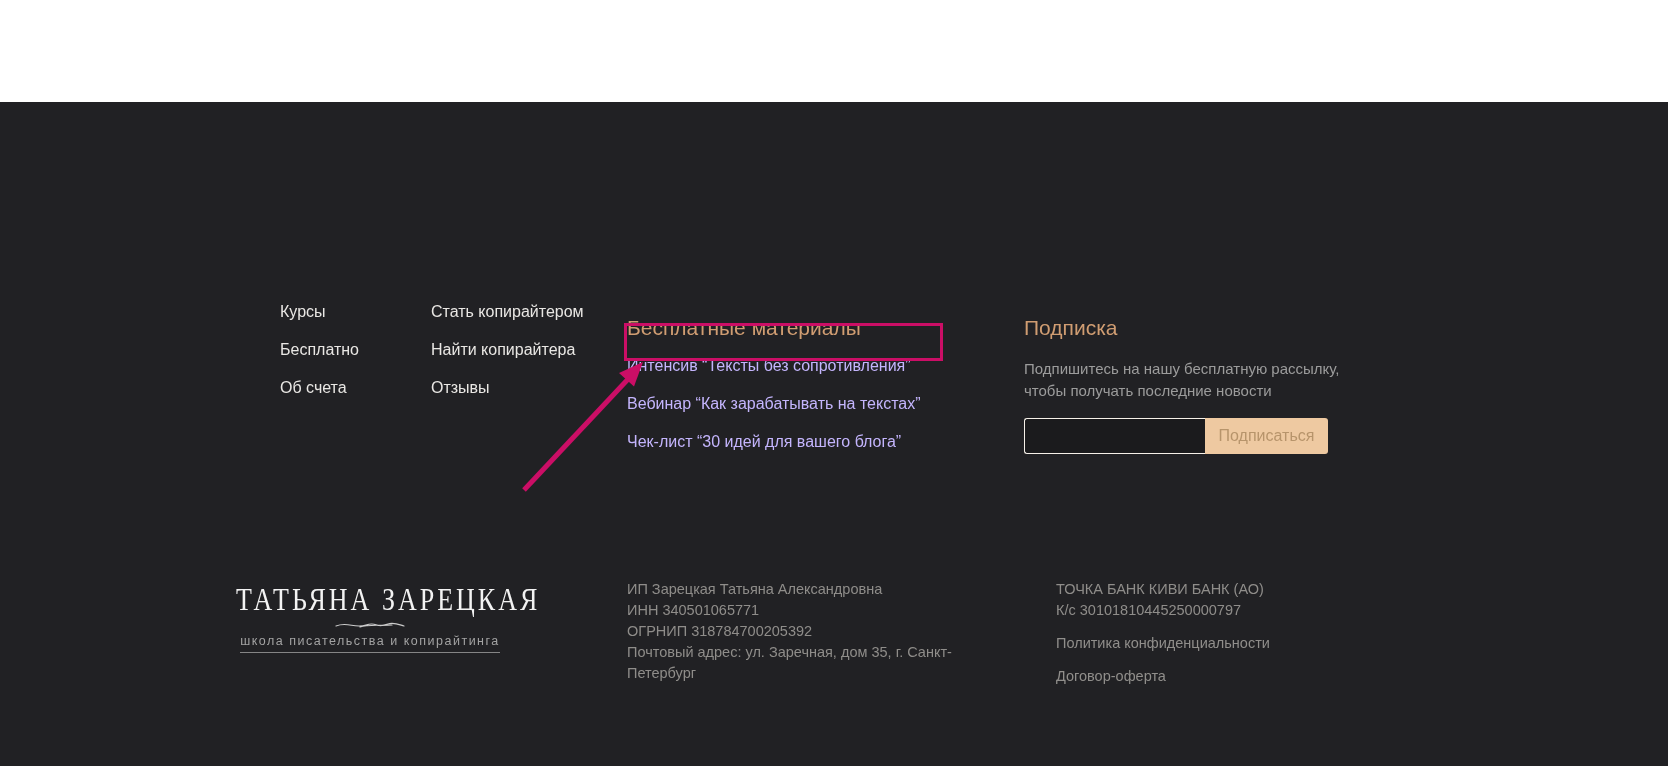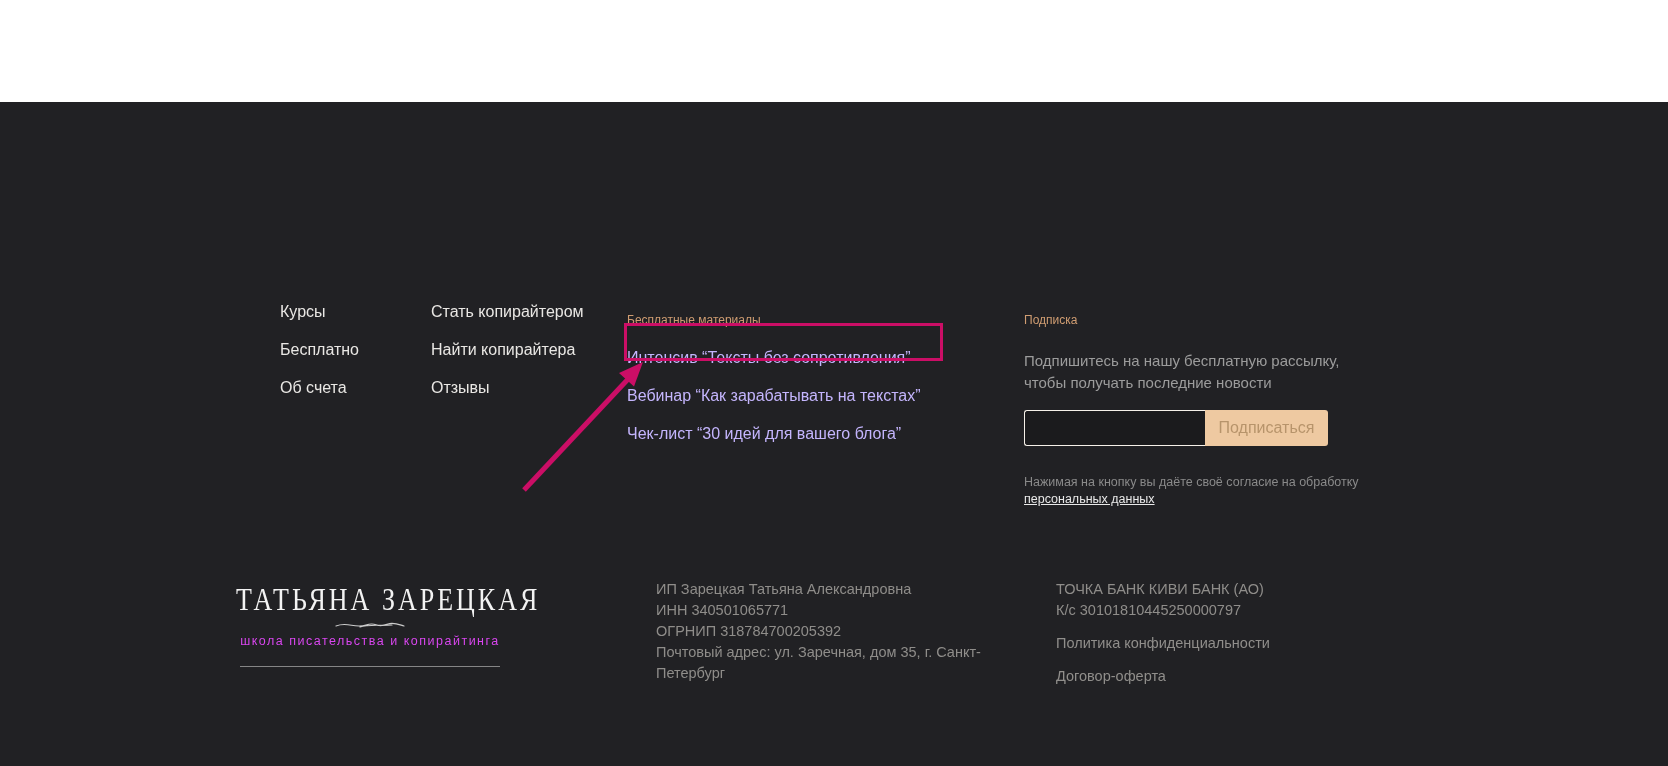--- a/index.html
+++ b/index.html
@@ -14,43 +14,43 @@
   .nav-col { position:absolute; top:202px; }
   .nav-col-1 { left:236px;margin-left:44px; }
   .nav-col-2 { left:431px; }
   .nav-col-3 { left:627px; }
   .nav-col-4 { left:1024px; width:345px; }
 
   .nav-col ul { list-style:none; margin:0; padding:0; }
   .nav-col li { margin:0 0 22px 0; line-height:16px; }
   .nav-link { font-size:16px; color:#e9e7e4; text-decoration:none; display:inline-block; line-height:16px; }
   .nav-link.warm { color:#c4b5fd; }
-  .col-heading { font-size:12px; color:#d09d72; margin:8px 0 22px 0; line-height:16px; font-weight:normal; }
+  .col-heading { font-size:21px; color:#d09d72; margin:16px 0 22px 0; line-height:16px; font-weight:normal; }
 
   
   .sub-desc { font-size:15px; line-height:22px; color:#9c9c9c; width:345px; margin:0 0 16px 0; }
   .sub-form { display:flex; width:304px; height:36px; }
   .sub-input { width:181px; height:36px; background:rgba(0,0,0,0.18); border:1px solid #f6f1e9; border-right:none;
                border-radius:3px 0 0 3px; color:#eee; font-size:14px; padding:0 10px; outline:none;
                font-family:"Liberation Sans", sans-serif; }
   .sub-button { width:123px; height:36px; background:#eec9a1; border:none; border-radius:0 3px 3px 0;
                 color:#b7946b; font-size:16px; cursor:pointer; font-family:"Liberation Sans", sans-serif; }
   .consent { margin-top:28px; font-size:12.5px; line-height:17px; color:#8a8a8a; width:340px; }
   .consent a { color:#e9e9e9; text-decoration:underline; }
 
   
   .logo-block { position:absolute; left:236px; top:486px; width:268px; text-align:center; }
   .logo-title { font-family:"Liberation Serif", serif; font-size:26px; letter-spacing:3px; color:#f3f3f3;
                 white-space:nowrap; transform:scaleY(1.18); transform-origin:center bottom; margin:0; font-weight:normal; }
   .logo-flourish { margin:2px auto 1px auto; width:72px; height:10px; display:block; }
-  .logo-subtitle { display:inline-block; font-size:12.5px; letter-spacing:1.5px; color:#d946ef;
-                   padding-bottom:18px; border-bottom:1px solid rgba(255,255,255,0.45); white-space:nowrap; }
+  .logo-subtitle { display:inline-block; font-size:12.5px; letter-spacing:1.5px; color:#a3a3a3;
+                   padding-bottom:4px; border-bottom:1px solid rgba(255,255,255,0.45); white-space:nowrap; }
 
   .info-block { position:absolute; top:477px; font-size:14.5px; line-height:21px; color:#8f8d8a; width:345px; }
-  .info-company { left:656px; }
+  .info-company { left:627px; }
   .info-bank { left:1056px; }
   .info-line { margin:0; }
   .legal-link { display:block; margin-top:12px; color:#908e8b; text-decoration:none; }
 
   
   .hl-box { position:absolute; left:624px; top:323px; width:319px; height:38px;
             border:3px solid #cb0e66; pointer-events:none; }
   .arrow-svg { position:absolute; left:0; top:0; width:1668px; height:766px; pointer-events:none; }
 </style>
 </head>
@@ -87,21 +87,20 @@
       </ul>
     </nav>
 
     <section class="nav-col nav-col-4">
       <h4 class="col-heading">Подписка</h4>
       <p class="sub-desc">Подпишитесь на нашу бесплатную рассылку, чтобы получать последние новости</p>
       <div class="sub-form">
         <input type="text" class="sub-input" value="" style="">
         <button class="sub-button">Подписаться</button>
       </div>
-      <p class="consent"><span>Нажимая на кнопку вы даёте своё согласие на обработку </span><a href="#">персональных данных</a></p>
     </section>
 
     <a href="#" class="logo-block" style="text-decoration:none;">
       <h1 class="logo-title">ТАТЬЯНА ЗАРЕЦКАЯ</h1>
       <svg class="logo-flourish" viewBox="0 0 72 10">
         <path d="M2,6 C14,1 20,9 32,5 C44,1 40,9 54,4 C60,2 66,5 70,6 M26,7 C34,4 46,6 58,5" stroke="#cccccc" stroke-width="1.2" fill="none" stroke-linecap="round"></path>
       </svg>
       <span class="logo-subtitle">школа писательства и копирайтинга</span>
     </a>
 

